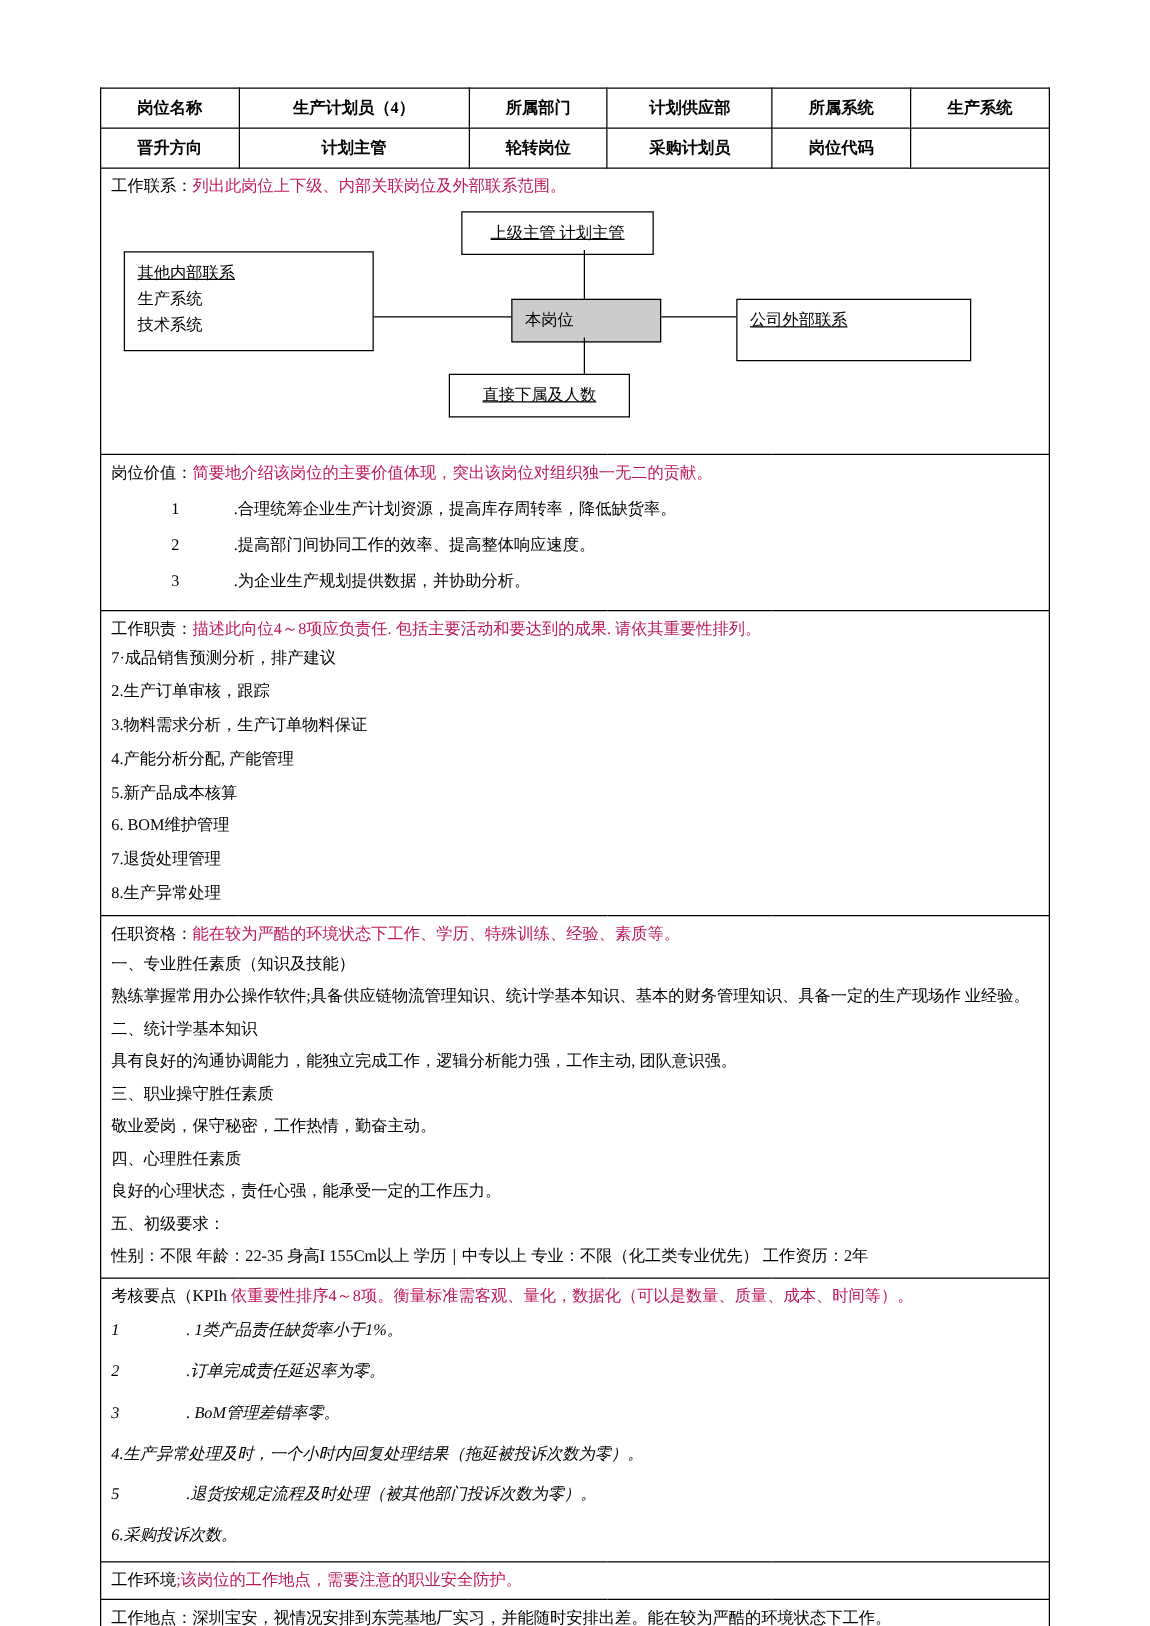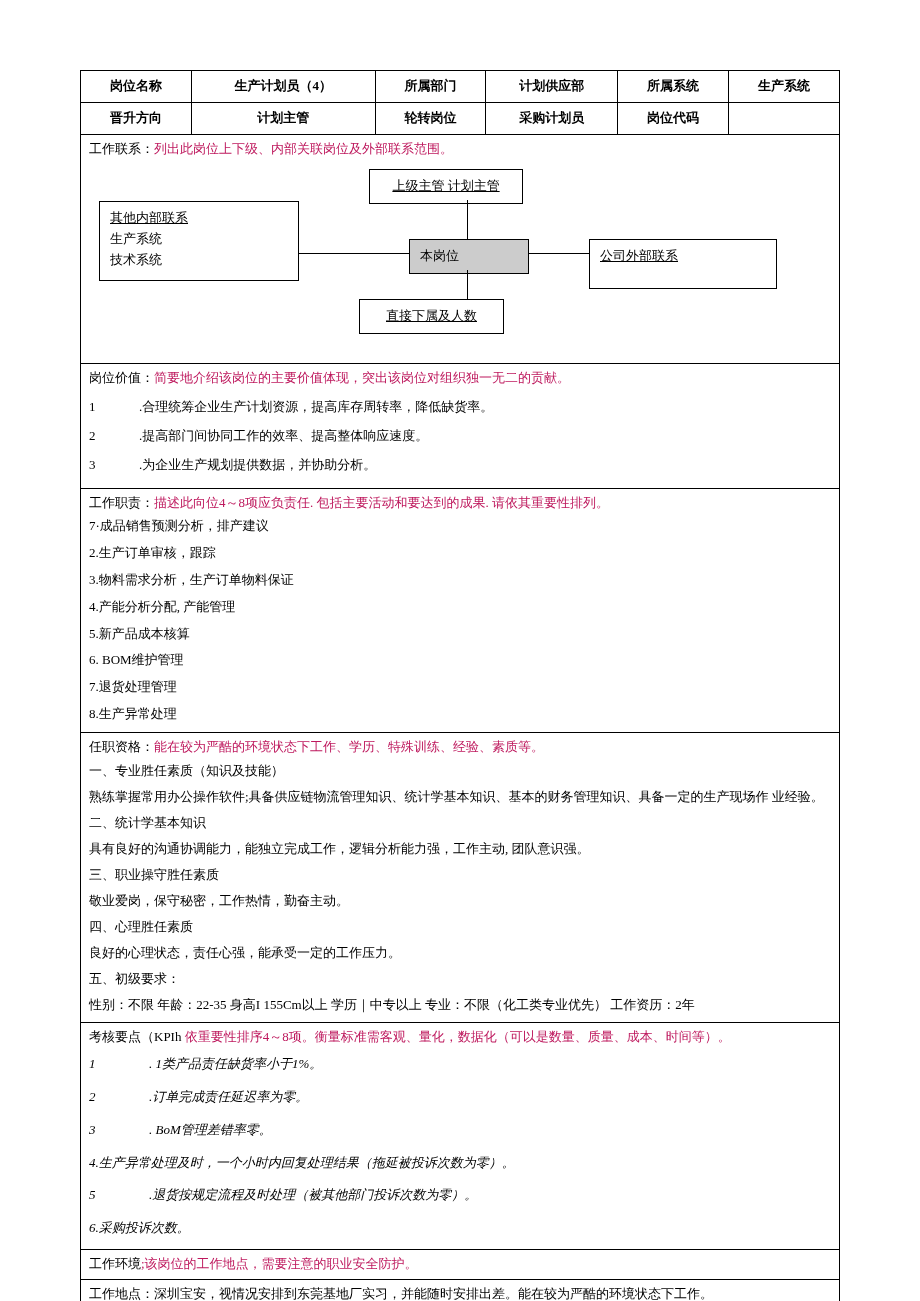--- a/index.html
+++ b/index.html
@@ -4,21 +4,21 @@
 <style>
 * { box-sizing: border-box; margin: 0; padding: 0; }
 body { font-family: "SimSun", "宋体", serif; font-size: 13px; line-height: 1.6; background: #fff; padding: 70px 80px; width: 920px; }
 .outer-table { border-collapse: collapse; width: 100%; }
 .outer-table td { border: 1px solid #000; padding: 5px 8px; text-align: center; vertical-align: middle; }
 .header-row td { height: 30px; font-weight: bold; }
 .section-cell { text-align: left !important; padding: 4px 8px !important; border-top: 1.5px solid #000; }
 .section-label { font-weight: normal; }
 .section-hint-blue { color: #be185d; }
 .content-cell { text-align: left !important; padding: 4px 8px !important; border: 1px solid #000; }
-.numbered-list { padding: 4px 0; }
+.numbered-list { padding: 4px 0; margin-left: 48px; }
 .numbered-list div { padding: 4px 0; }
 .num-indent { display: inline-block; width: 50px; text-align: left; }
 .diagram-wrap { position: relative; height: 200px; padding: 10px 0; }
 .d-box { position: absolute; border: 1px solid #000; background: #fff; padding: 6px 10px; font-size: 13px; }
 .d-box-gray { background: #ccc; }
 .d-line-h { position: absolute; border-top: 1px solid #000; height: 0; }
 .d-line-v { position: absolute; border-left: 1px solid #000; width: 0; }
 .job-list { }
 .job-list div { padding: 3px 0; }
 .qual-list div { padding: 2px 0; line-height: 1.7; }

